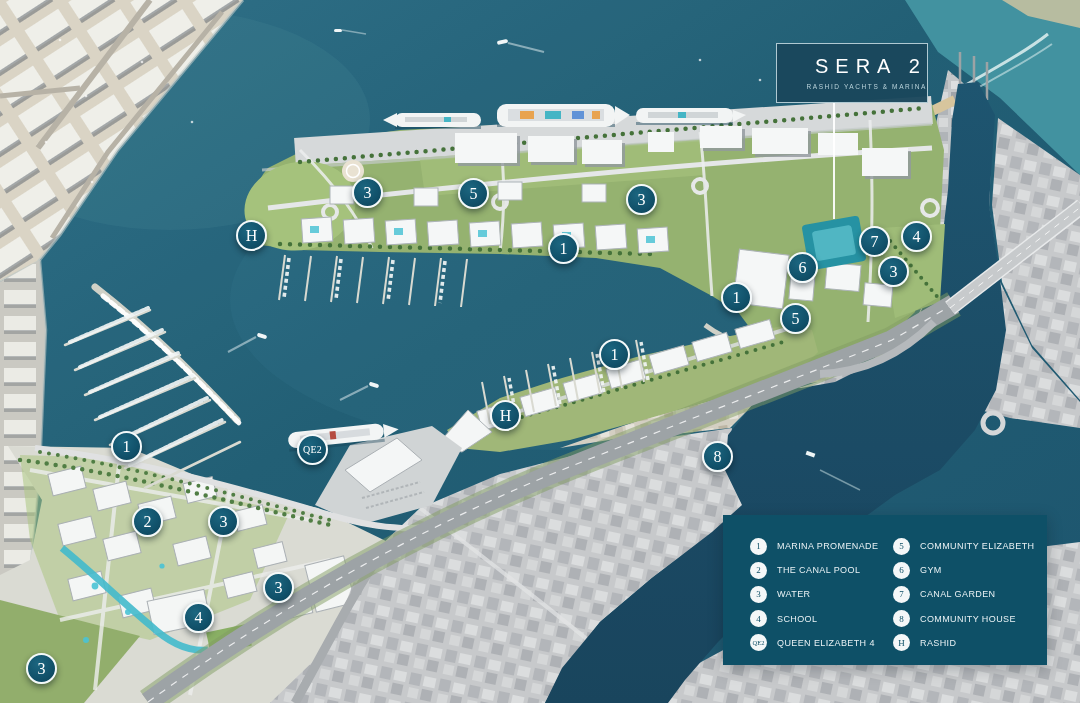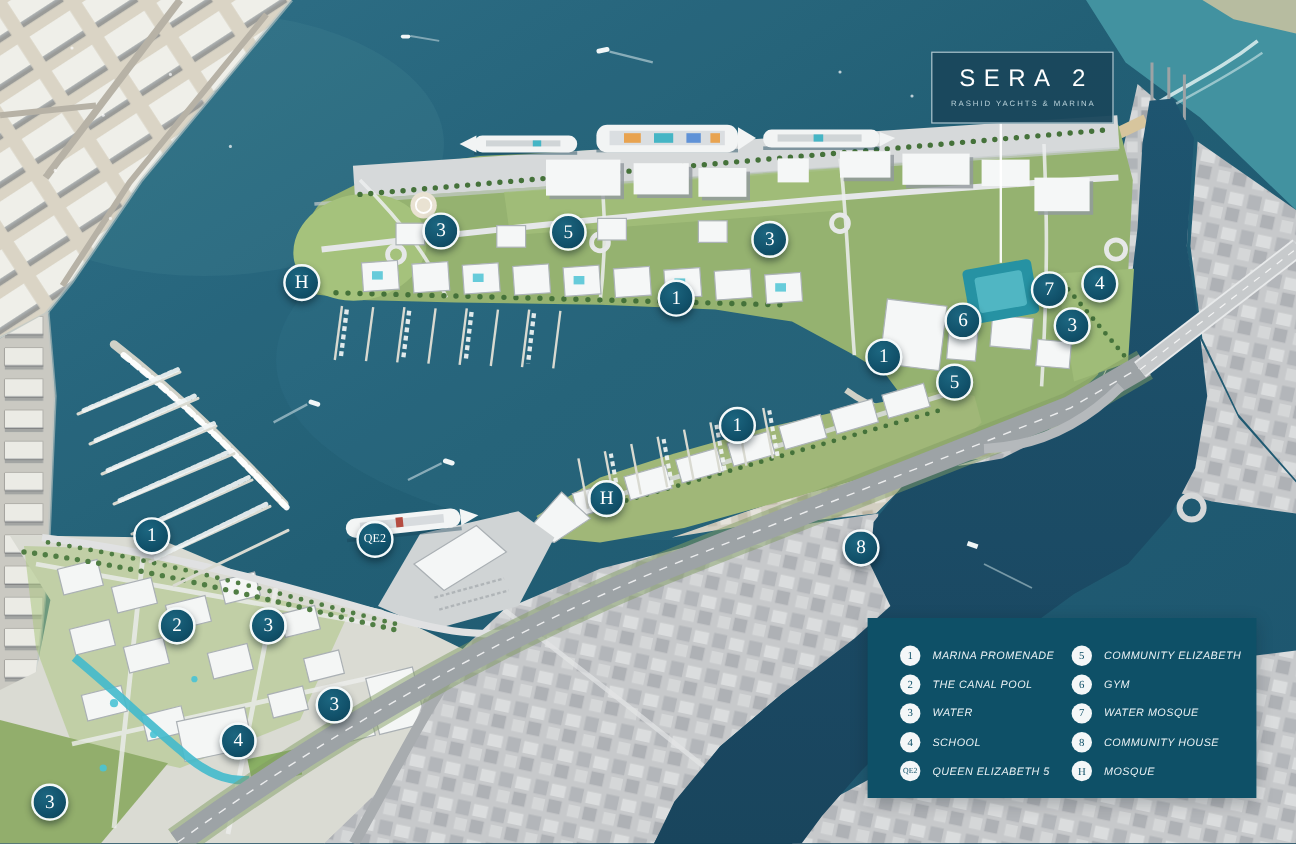--- a/index.html
+++ b/index.html
@@ -20,26 +20,26 @@
   .legend{position:absolute;left:723px;top:515px;width:324px;height:150px;
     background:#0e5067;z-index:25;box-shadow:0 4px 14px rgba(0,15,25,.25);}
   .legend-col{position:absolute;top:19px;}
   .legend-col.c1{left:27px;}
   .legend-col.c2{left:170px;}
   .legend-row{display:flex;align-items:center;height:24.2px;}
   .legend-badge{width:17px;height:17px;border-radius:50%;background:#f4f7f8;flex:0 0 17px;
     display:flex;align-items:center;justify-content:center;
     color:#0e4f66;font-family:"Liberation Serif",serif;font-size:9px;}
   .legend-badge.small{font-size:6.5px;letter-spacing:0;}
-  .legend-label{margin-left:10px;color:#e9f1f4;font-size:9px;letter-spacing:.4px;white-space:nowrap;font-style:italic;}
+  .legend-label{margin-left:10px;color:#e9f1f4;font-size:9px;letter-spacing:.4px;white-space:nowrap;}
 
   
   .logo-card{position:absolute;left:776px;top:43px;width:152px;height:60px;
     background:rgba(26,71,92,.96);border:1px solid rgba(214,234,240,.8);
-    box-sizing:border-box;text-align:center;z-index:25;}
+    box-sizing:border-box;text-align:right;z-index:25;}
   .logo-title{margin-top:11px;color:#ffffff;font-size:20px;font-weight:400;
     letter-spacing:7px;padding-left:7px;}
   .logo-sub{margin-top:5px;color:#bad3db;font-size:6.5px;letter-spacing:1.6px;padding-left:1.6px;}
   .leader-line{position:absolute;left:833px;top:103px;width:2px;height:116px;
     background:rgba(255,255,255,.92);z-index:24;}
 </style>
 </head>
 <body>
 
 <div class="stage">
@@ -496,40 +496,40 @@
         <div class="legend-row">
           <span class="legend-badge">3</span>
           <span class="legend-label">WATER</span>
         </div>
         <div class="legend-row">
           <span class="legend-badge">4</span>
           <span class="legend-label">SCHOOL</span>
         </div>
         <div class="legend-row">
           <span class="legend-badge small">QE2</span>
-          <span class="legend-label">QUEEN ELIZABETH 5</span>
+          <span class="legend-label">QUEEN ELIZABETH 4</span>
         </div>
       </div>
       <div class="legend-col c2">
         <div class="legend-row">
           <span class="legend-badge">5</span>
           <span class="legend-label">COMMUNITY ELIZABETH</span>
         </div>
         <div class="legend-row">
           <span class="legend-badge">6</span>
           <span class="legend-label">GYM</span>
         </div>
         <div class="legend-row">
           <span class="legend-badge">7</span>
-          <span class="legend-label">WATER MOSQUE</span>
+          <span class="legend-label">CANAL GARDEN</span>
         </div>
         <div class="legend-row">
           <span class="legend-badge">8</span>
           <span class="legend-label">COMMUNITY HOUSE</span>
         </div>
         <div class="legend-row">
           <span class="legend-badge">H</span>
-          <span class="legend-label">MOSQUE</span>
+          <span class="legend-label">RASHID</span>
         </div>
       </div>
     </div>
 
 </div>
 
 </body></html>

